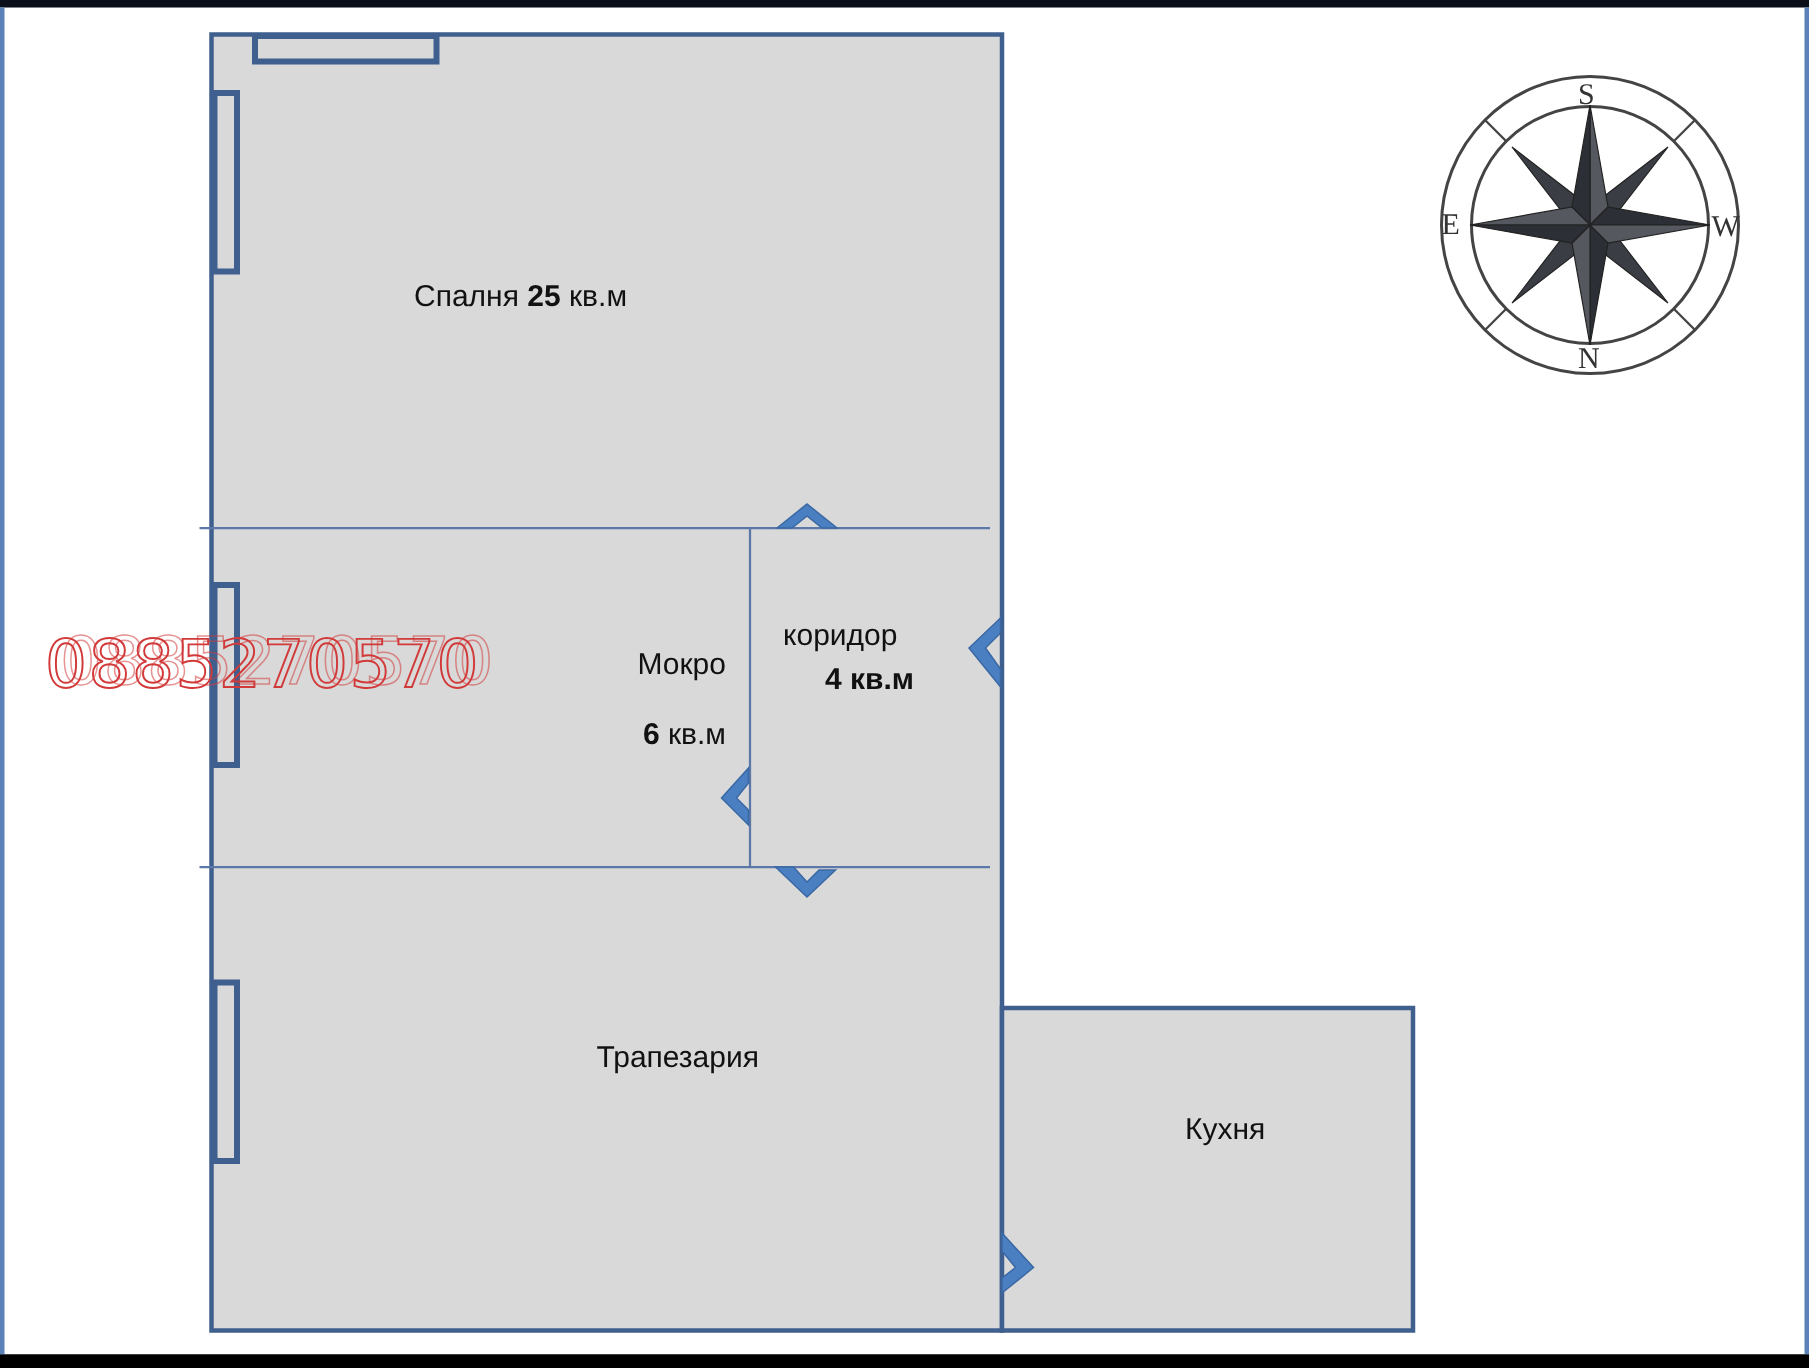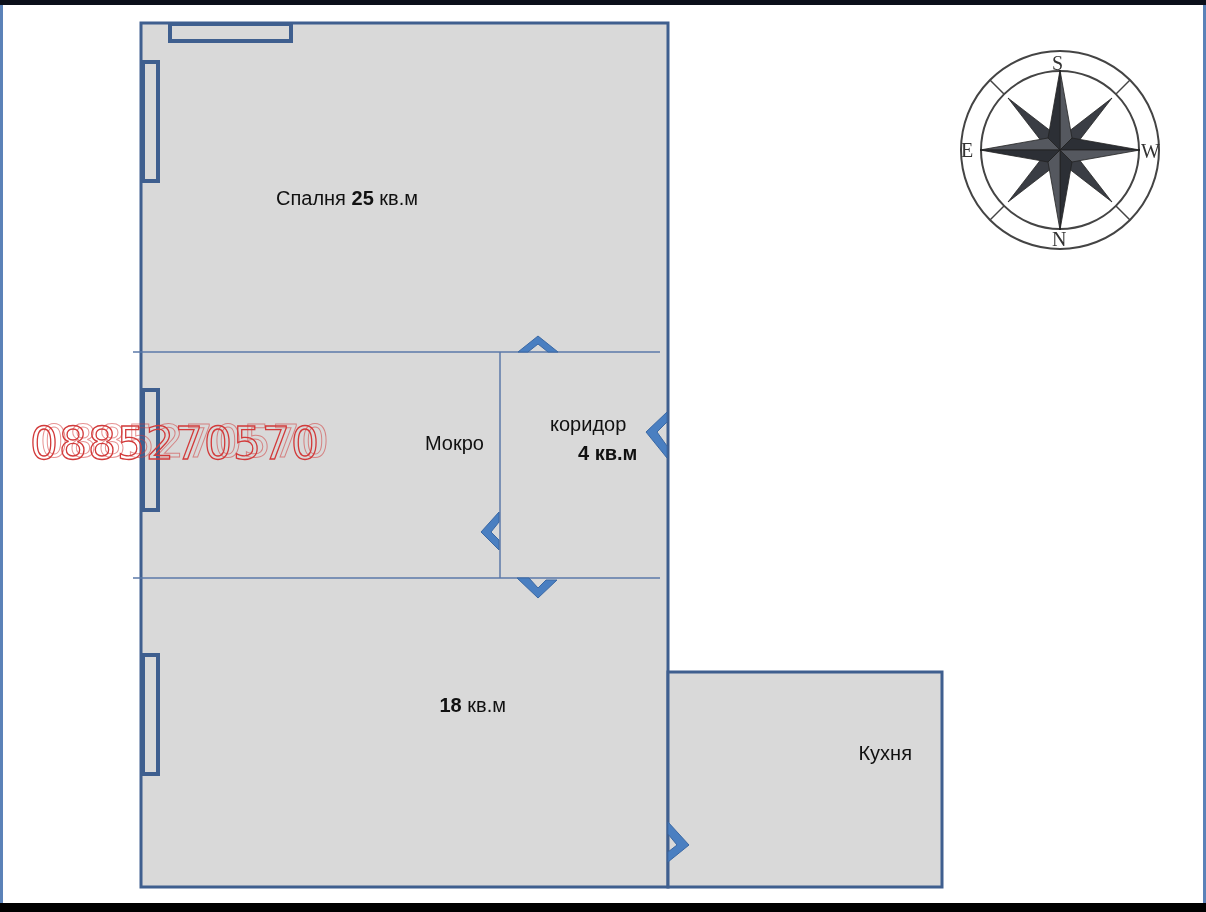--- a/index.html
+++ b/index.html
@@ -91,26 +91,27 @@
 <div class="watermark">0885270570</div>
 
 <div class="label lbl-lg" style="left:276px; top:187px;">
   <span>Спалня</span>
   <b>25</b>
   <span>кв.м</span>
 </div>
 
 <div class="label lbl-lg" style="left:292px; top:420px; width:192px; text-align:right; line-height:47px;">
   <div>Мокро</div>
+  <div><b>6</b> <span>кв.м</span></div>
 </div>
 
-<div class="label lbl-sm" style="left:522px; top:410px; line-height:29px;margin-left:28px;">
+<div class="label lbl-sm" style="left:522px; top:410px; line-height:29px;">
   <div>коридор</div>
   <div style="padding-left:28px;"><b>4</b> <b>кв.м</b></div>
 </div>
 
 <div class="label lbl-lg" style="left:296px; top:682px; width:210px; text-align:right; line-height:47px;">
-  <div><b>18</b> <span>кв.м</span></div>
+  <div>Трапезария</div>
 </div>
 
-<div class="label lbl-lg" style="left:790px; top:730px; width:122px; text-align:right; line-height:47px;">
+<div class="label lbl-lg" style="left:790px; top:730px; width:122px; text-align:left; line-height:47px;">
   <div>Кухня</div>
 </div>
 
 </body></html>

